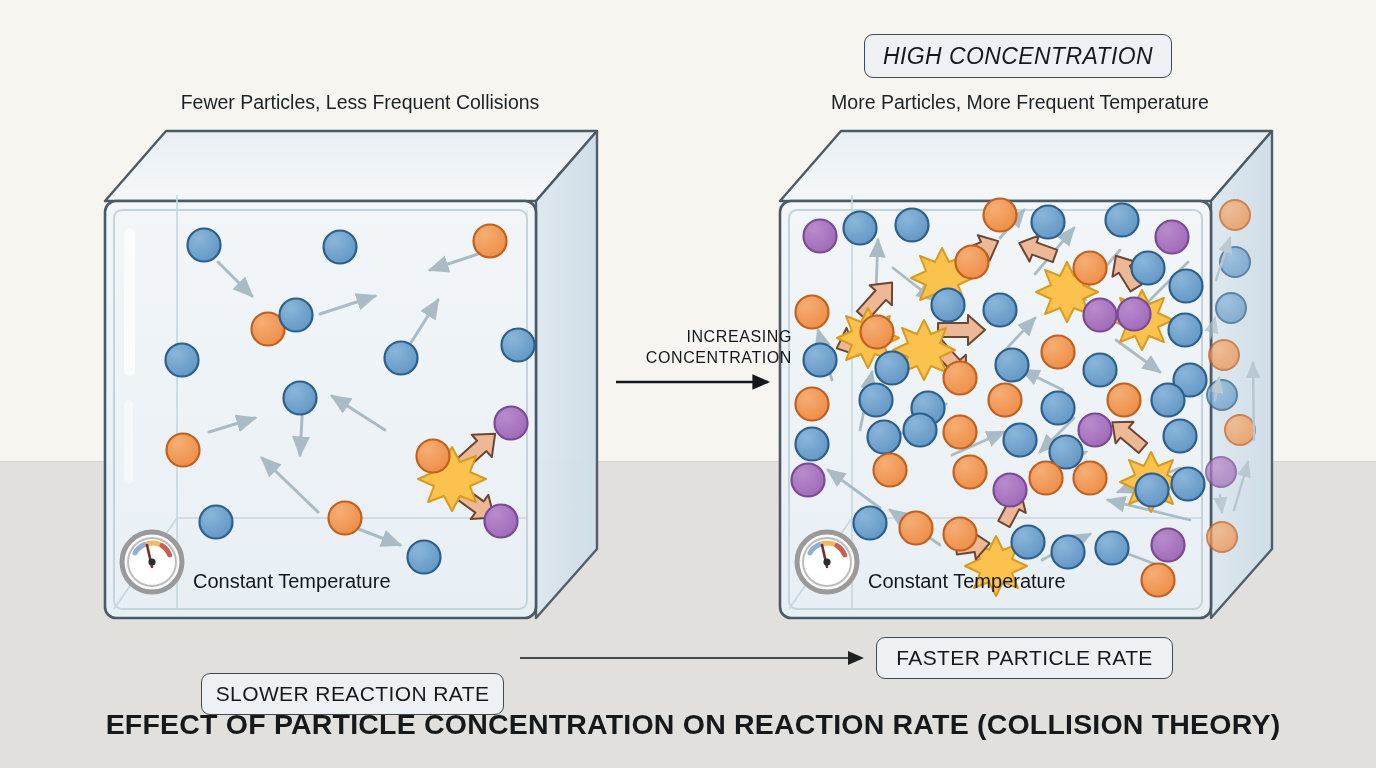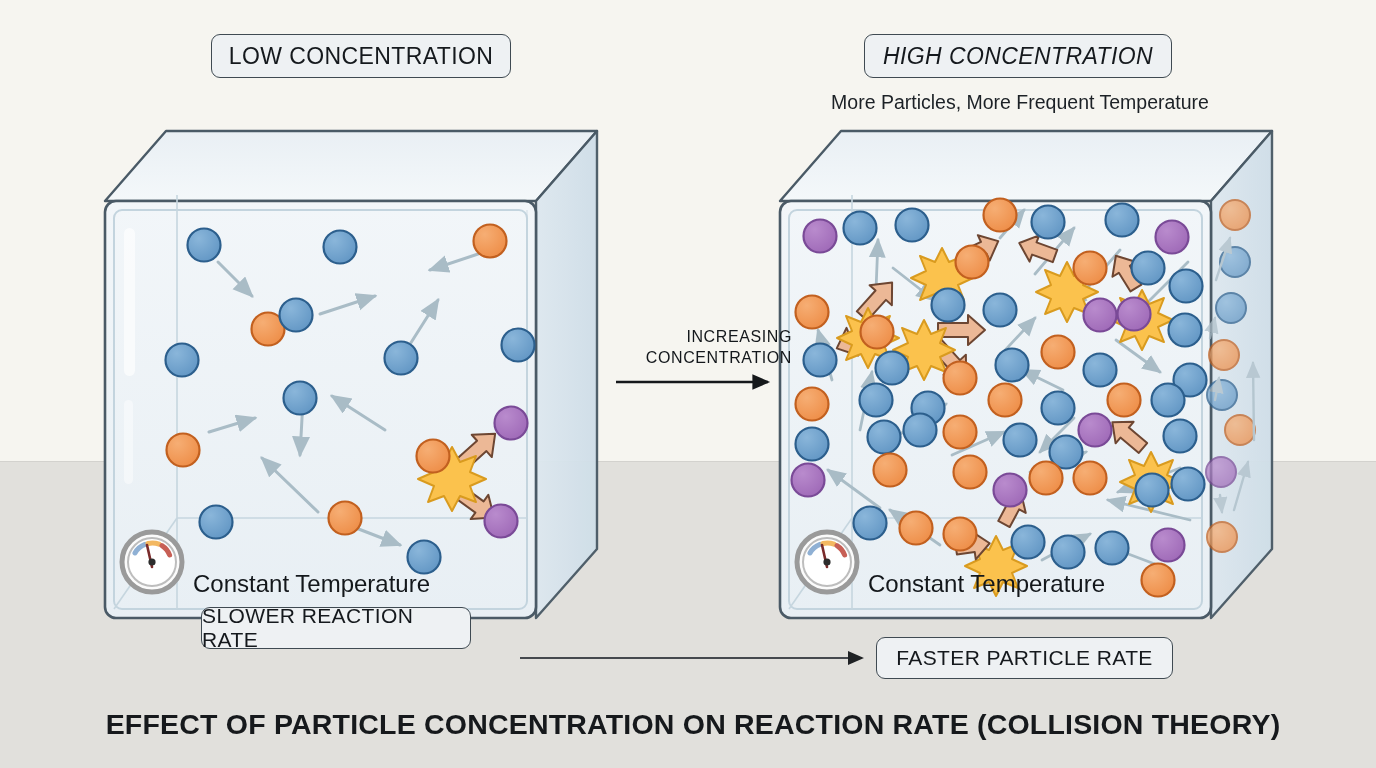--- a/index.html
+++ b/index.html
@@ -53,21 +53,21 @@
     text-align:right;
     font-size:16px;
     letter-spacing:.6px;
     color:#14181c;
     line-height:1.32;
     white-space:nowrap;
   }
 
   .temp-label{
     position:absolute;
-    font-size:24px;
+    font-size:20px;
     color:#13171b;
     white-space:nowrap;
   }
 
   svg{display:block;}
   .svglayer{position:absolute;left:0;top:0;pointer-events:none;}
 </style>
 </head>
 <body>
 
@@ -364,31 +364,31 @@
 
     <g>
       <line x1="616" y1="382" x2="768" y2="382" stroke="#15181b" stroke-width="2.4" marker-end="url(#mBlack)"></line>
     </g>
 
     <g>
       <line x1="520" y1="658" x2="862" y2="658" stroke="#3d4147" stroke-width="2.2" marker-end="url(#mBlack)" opacity="0.95"></line>
     </g>
   </svg>
 
-  <div class="pill head" style="left:211px;top:34px;width:300px;">LOW CONCENTRATION</div>
+  <div class="subcap" style="left:110px;top:91px;width:500px;">Fewer Particles, Less Frequent Collisions</div>
 
   <div class="pill head" style="left:864px;top:34px;width:308px;font-style:italic;">HIGH CONCENTRATION</div>
   <div class="subcap" style="left:768px;top:91px;width:504px;">More Particles, More Frequent Temperature</div>
 
   <div class="arrowcap" style="left:592px;top:326px;width:200px;">
     <div>INCREASING</div>
     <div>CONCENTRATION</div>
   </div>
 
   <div class="temp-label" style="left:193px;top:570px;">Constant Temperature</div>
   <div class="temp-label" style="left:868px;top:570px;">Constant Temperature</div>
 
-  <div class="pill rate" style="left:201px;top:607px;width:270px;">SLOWER REACTION RATE</div>
+  <div class="pill rate" style="left:201px;top:673px;width:303px;">SLOWER REACTION RATE</div>
   <div class="pill rate" style="left:876px;top:637px;width:297px;">FASTER PARTICLE RATE</div>
 
   <div class="maintitle">EFFECT OF PARTICLE CONCENTRATION ON REACTION RATE (COLLISION THEORY)</div>
 
 </div>
 
 </body></html>

